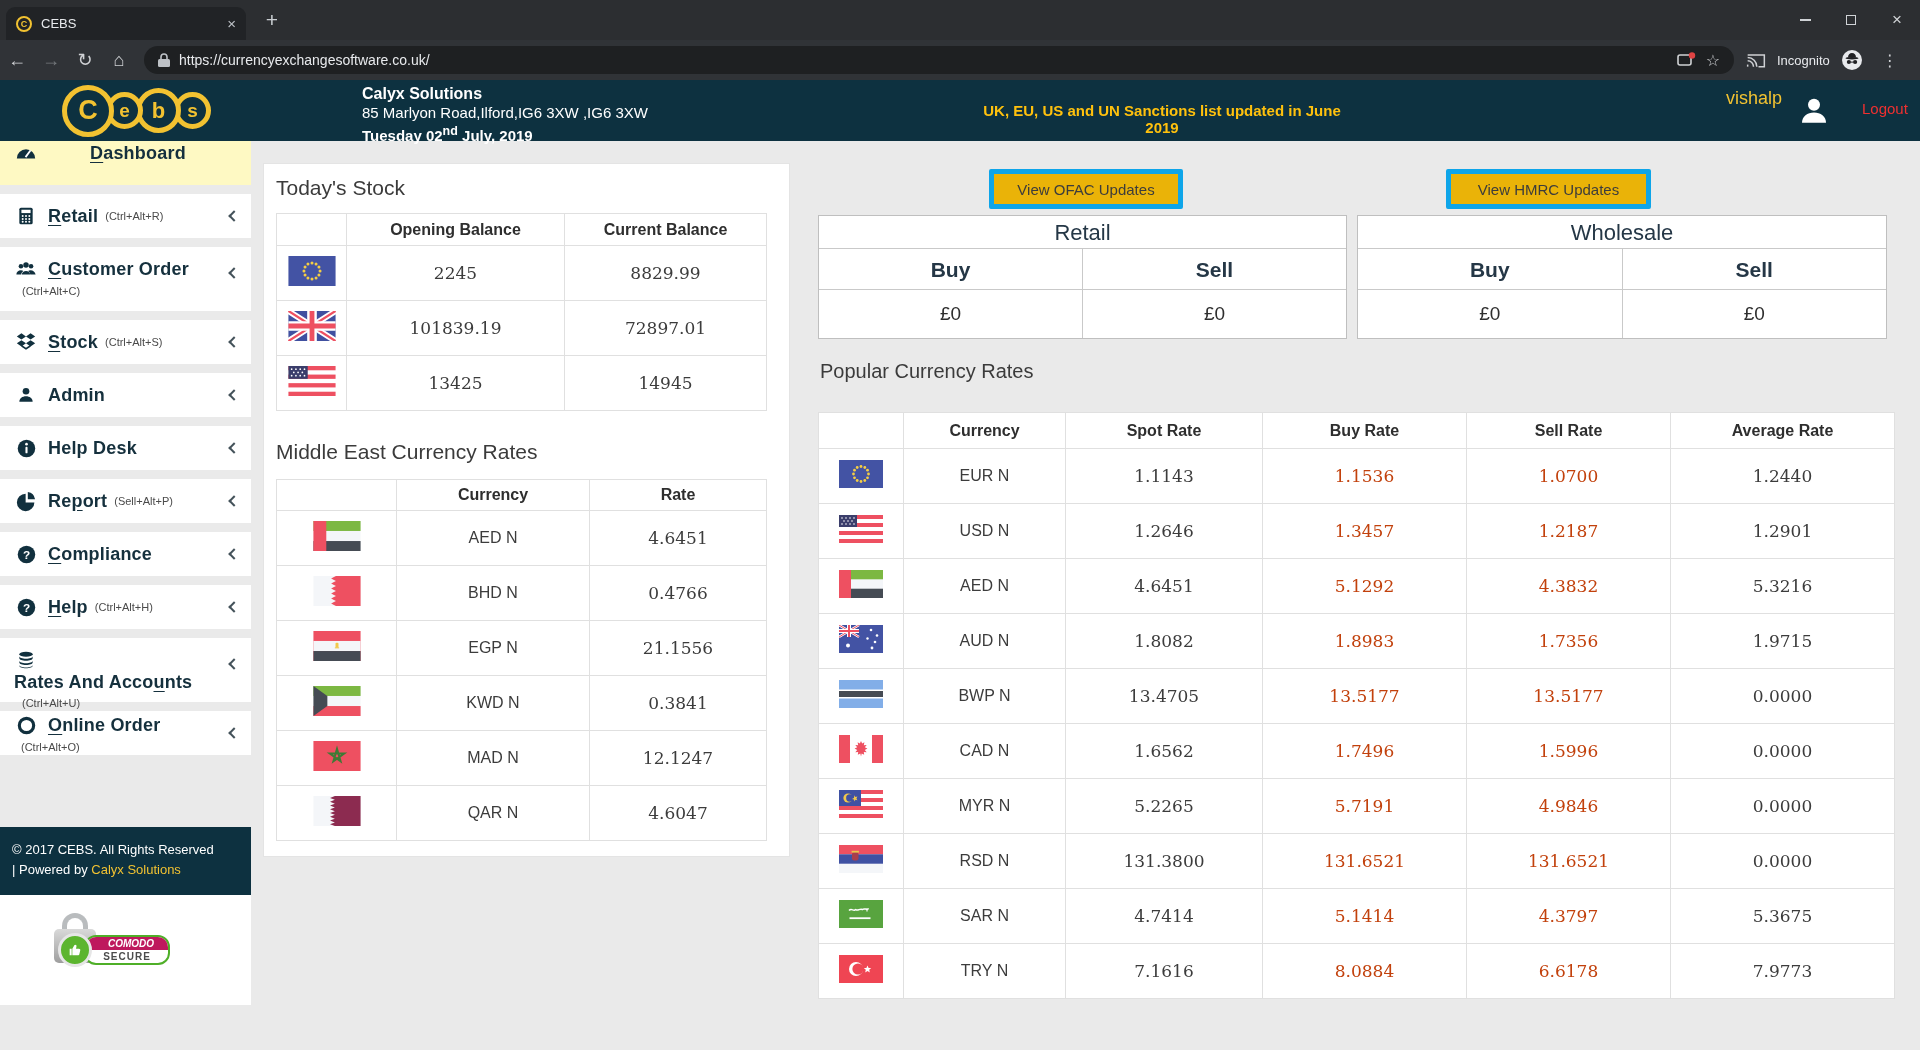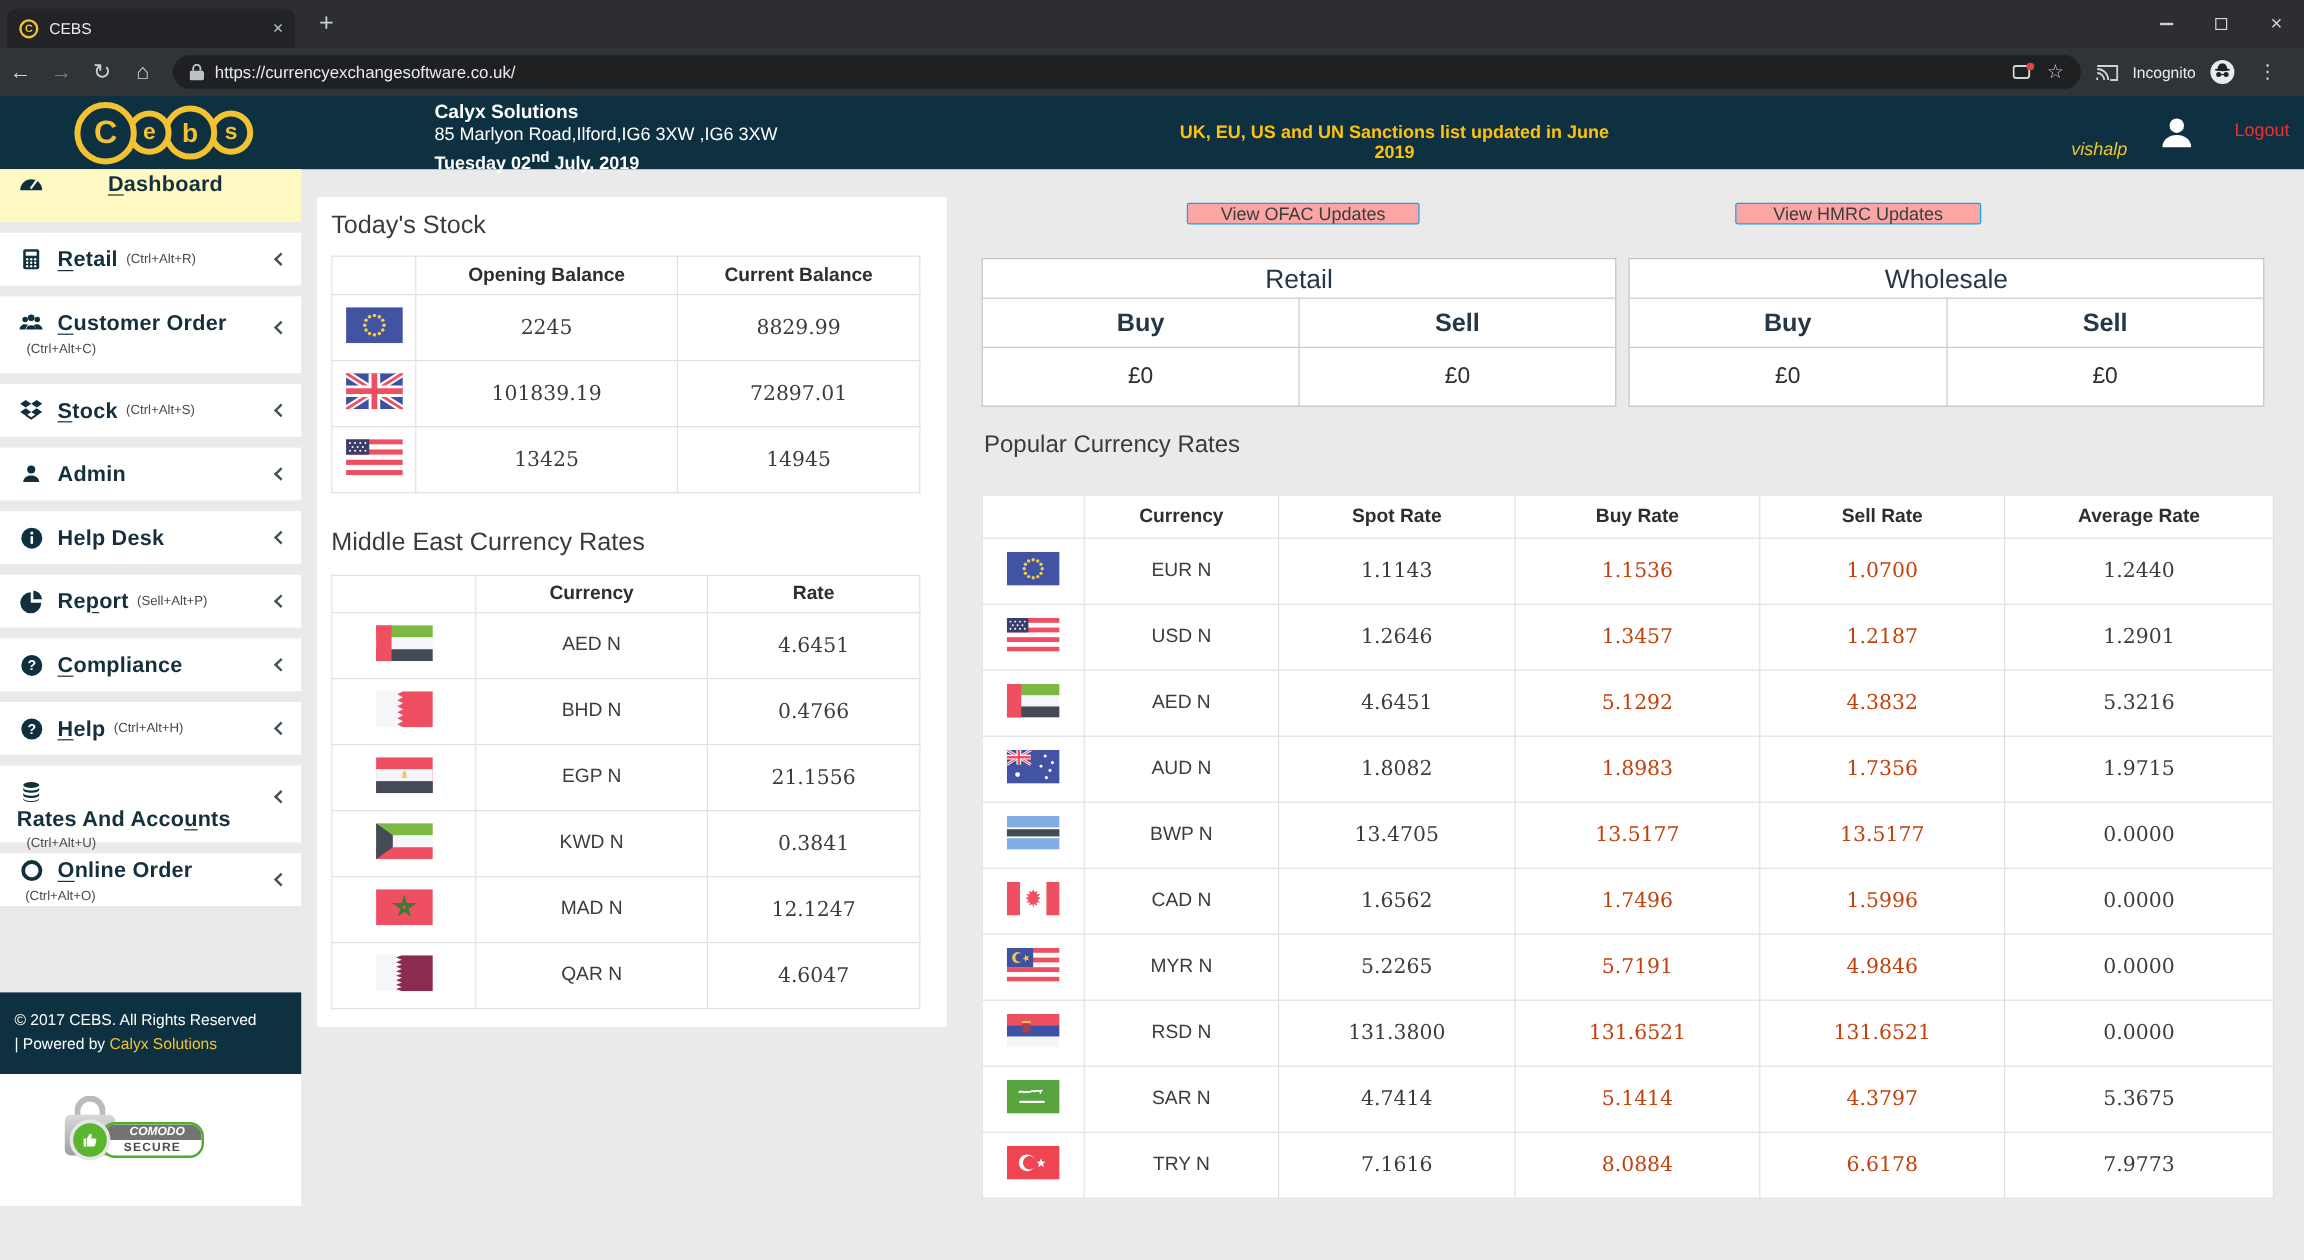--- a/index.html
+++ b/index.html
@@ -36,21 +36,21 @@
   .logo-circle { border:5px solid #f2c231; border-radius:50%; color:#f2c231; font-weight:bold; display:flex; align-items:center; justify-content:center; background:#0d3140; }
   .logo-circle.c0 { width:52px; height:52px; font-size:27px; z-index:4; }
   .logo-circle.c1 { width:37px; height:37px; font-size:19px; margin-left:-8px; z-index:3; }
   .logo-circle.c2 { width:45px; height:45px; font-size:22px; margin-left:-7px; z-index:2; }
   .logo-circle.c3 { width:37px; height:37px; font-size:19px; margin-left:-7px; z-index:1; }
   .company { position:absolute; left:362px; top:4px; color:#fff; }
   .company .c-name { font-size:16px; font-weight:bold; line-height:19px; }
   .company .c-addr { font-size:15px; line-height:19px; }
   .company .c-date { font-size:15px; font-weight:bold; line-height:19px; }
   .sanctions { position:absolute; left:980px; top:22px; width:364px; text-align:center; color:#ffc10d; font-size:15px; font-weight:bold; }
-  .hdr-user { position:absolute; left:1726px; top:36px; color:#f2c231; font-size:15px;font-style:italic; }
+  .hdr-user { position:absolute; left:1726px; top:8px; color:#f2c231; font-size:18px; }
   .hdr-avatar { position:absolute; left:1796px; top:12px; }
   .hdr-logout { position:absolute; left:1862px; top:20px; color:#f03030; font-size:15px; }
 
   
   .sidebar { position:absolute; left:0; top:141px; width:251px; height:864px; }
   .side-item { position:relative; background:#fff; height:44px; margin-bottom:9px; display:flex; align-items:center; flex-wrap:wrap; padding:0 26px 0 14px; cursor:pointer; }
   .side-item.wrap { height:64px; align-content:flex-start; padding-top:10px; }
   .side-item.active { background:#fef9c3;gap:42px; }
   .s-icon { width:24px; height:24px; margin-right:10px; display:flex; align-items:center; justify-content:center; color:#11303e; }
   .s-label { font-size:18px; font-weight:600; color:#15303d; letter-spacing:.2px; white-space:nowrap; }
@@ -60,21 +60,21 @@
   .chev { position:absolute; right:13px; top:18px; width:8px; height:8px; border-right:2px solid #44525a; border-bottom:2px solid #44525a; transform:rotate(135deg); }
   .side-item.wrap .chev { top:22px; }
   .side-footer { position:absolute; left:0; top:686px; width:251px; height:68px; background:#0d3140; color:#fff; font-size:13px; padding:13px 0 0 12px; line-height:20px; }
   .side-footer .yellow { color:#f2c231; }
   .side-white { position:absolute; left:0; top:754px; width:251px; height:110px; background:#fff; }
   .comodo { position:absolute; left:40px; top:772px; width:130px; height:62px; }
   .shackle { position:absolute; left:22px; top:0; width:26px; height:22px; border:5px solid #b9bcbe; border-bottom:none; border-radius:13px 13px 0 0; }
   .lockbody { position:absolute; left:14px; top:16px; width:42px; height:34px; background:linear-gradient(#d9d9d9,#9e9e9e); border-radius:5px; }
   .thumb-circle { position:absolute; left:18px; top:20px; width:34px; height:34px; border-radius:50%; background:#5cb52e; border:3px solid #e6e6e6; color:#fff; font-size:15px; display:flex; align-items:center; justify-content:center; z-index:2; }
   .pill { position:absolute; left:44px; top:22px; width:86px; border:2px solid #4faf28; border-radius:12px; overflow:hidden; background:#fff; z-index:1; }
-  .pill-top { background:#737373; color:#fff; font-size:10px; font-weight:bold; font-style:italic; text-align:center; padding:1px 0 1px 8px; }
+  .pill-top { background:#be185d; color:#fff; font-size:10px; font-weight:bold; font-style:italic; text-align:center; padding:1px 0 1px 8px; }
   .pill-bottom { color:#4c4c4c; font-size:10px; font-weight:bold; text-align:center; padding:1px 0; letter-spacing:1px; }
 
   
   .card { position:absolute; left:263px; top:163px; width:527px; height:694px; background:#fff; border:1px solid #e4e4e4; padding:12px; }
   .sec-title { font-size:21px; color:#3b3b3b; }
   table { border-collapse:collapse; background:#fff; table-layout:fixed; }
   th, td { border:1px solid #e0e0e0; text-align:center; color:#3c3c3c; overflow:hidden; }
   th { font-size:16px; font-weight:bold; color:#2e2e2e; }
   td.num { font-family:"DejaVu Serif", serif; font-size:17px; }
   td.code { font-size:16px; }
@@ -83,21 +83,21 @@
   .flag svg { display:block; }
 
   .stock-table { margin-top:13px; width:490px; }
   .stock-table th { height:32px; }
   .stock-table td { height:55px; }
   .me-title { margin-top:29px; }
   .me-table { margin-top:15px; width:490px; }
   .me-table th { height:31px; }
   .me-table td { height:55px; }
 
-  .upd-btn { position:absolute; top:169px; height:18px; background:#fca5a5; border:1px solid #0ea5e9; border-radius:2px; font-size:15px; color:#3c3c3c; font-family:"Liberation Sans",sans-serif; }
+  .upd-btn { position:absolute; top:169px; height:40px; background:#eab308; border:5px solid #0ea5e9; border-radius:2px; font-size:15px; color:#3c3c3c; font-family:"Liberation Sans",sans-serif; }
   .btn-ofac { left:989px; width:194px; }
   .btn-hmrc { left:1446px; width:205px; }
 
   .board { position:absolute; top:215px; background:#fff; border:1px solid #bfbfbf; }
   .board-retail { left:818px; width:529px; }
   .board-wholesale { left:1357px; width:530px; }
   .b-title { height:33px; line-height:33px; text-align:center; font-size:22px; color:#253746; font-weight:500; border-bottom:1px solid #c9c9c9; }
   .b-row { display:flex; }
   .b-row > div { flex:1; text-align:center; }
   .b-row > div:first-child { border-right:1px solid #c9c9c9; }

